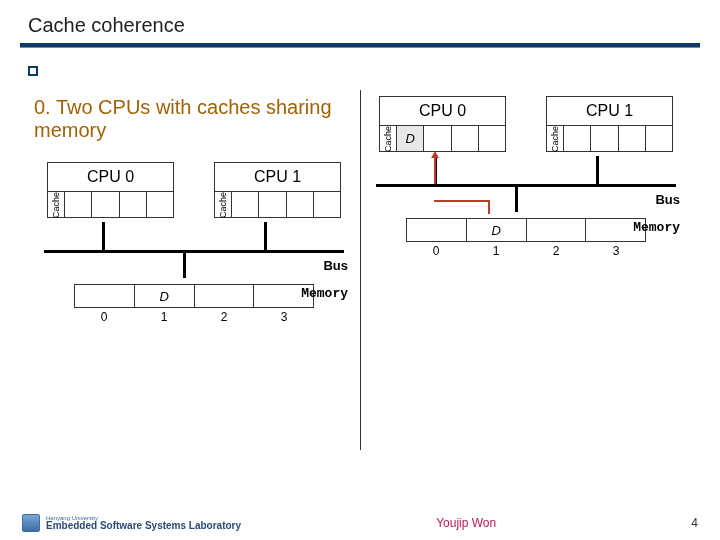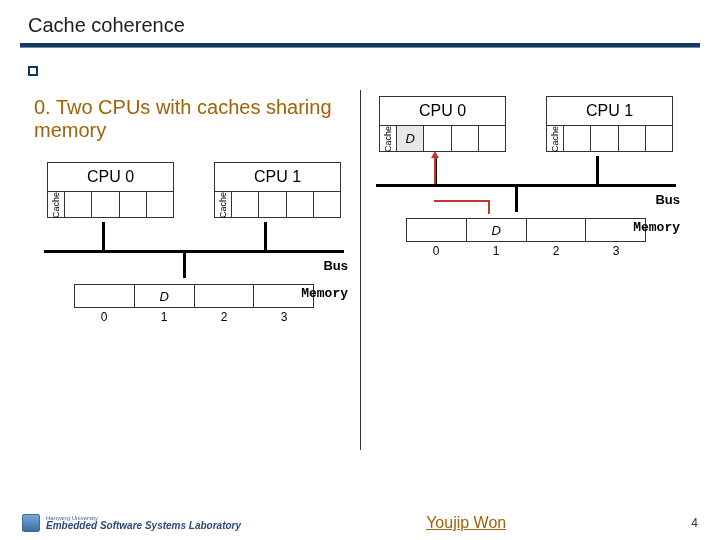--- a/index.html
+++ b/index.html
@@ -45,22 +45,22 @@
   .mem-label { position: absolute; right: 6px; top: 2px; font-size: 13px; font-weight: bold; font-family: Liberation Mono, monospace; }
   .mem-row { position: relative; }
   .mem-nums { display: flex; margin: 2px 40px 0 40px; }
   .mem-num { flex: 1; text-align: center; font-size: 12px; }
 
   .footer { position: absolute; bottom: 8px; left: 0; right: 0; display: flex; align-items: center; justify-content: space-between; padding: 0 22px; font-size: 11px; color: #555; }
   .footer-left { display: flex; align-items: center; gap: 6px; }
   .logo { width: 18px; height: 18px; border: 1px solid #3a6ea5; border-radius: 2px; background: linear-gradient(#7aa8d4,#3a6ea5); }
   .lab { line-height: 1; }
   .lab .t1 { font-size: 6px; color: #3a6ea5; }
-  .lab .t2 { font-size: 10px; font-weight: bold; color: #2a4a7a; font-style: italic; }
-  .author { color: #a16207; font-size: 16px; text-decoration: underline; }
+  .lab .t2 { font-size: 10px; font-weight: bold; color: #2a4a7a; }
+  .author { color: #be185d; font-size: 12px; }
   .pagenum { color: #333; font-size: 12px; }
 </style>
 </head>
 <body>
 
 <div class="header">
   <div class="title">Cache coherence</div>
 </div>
 <div class="hr1"></div>
 <div class="hr2"></div>

